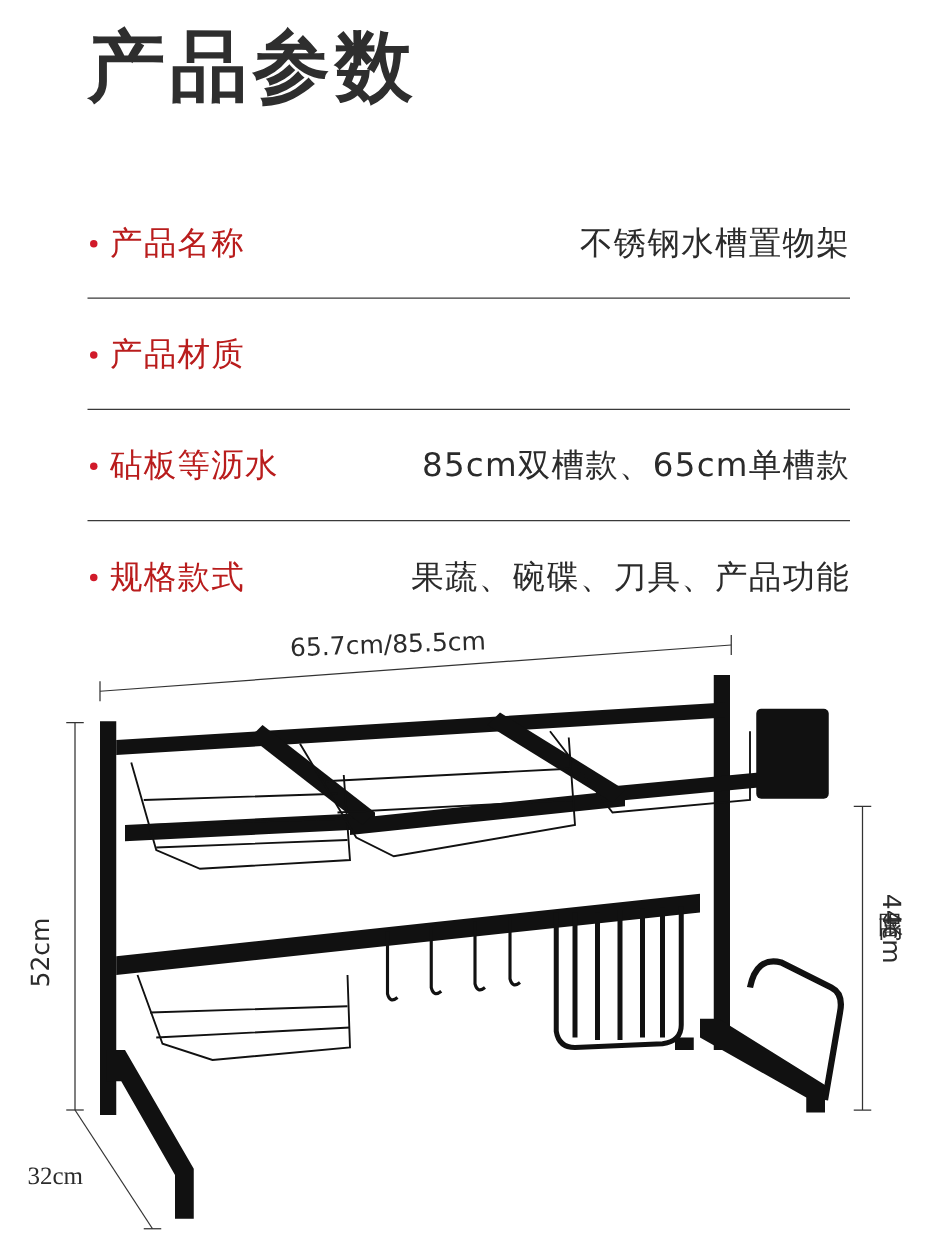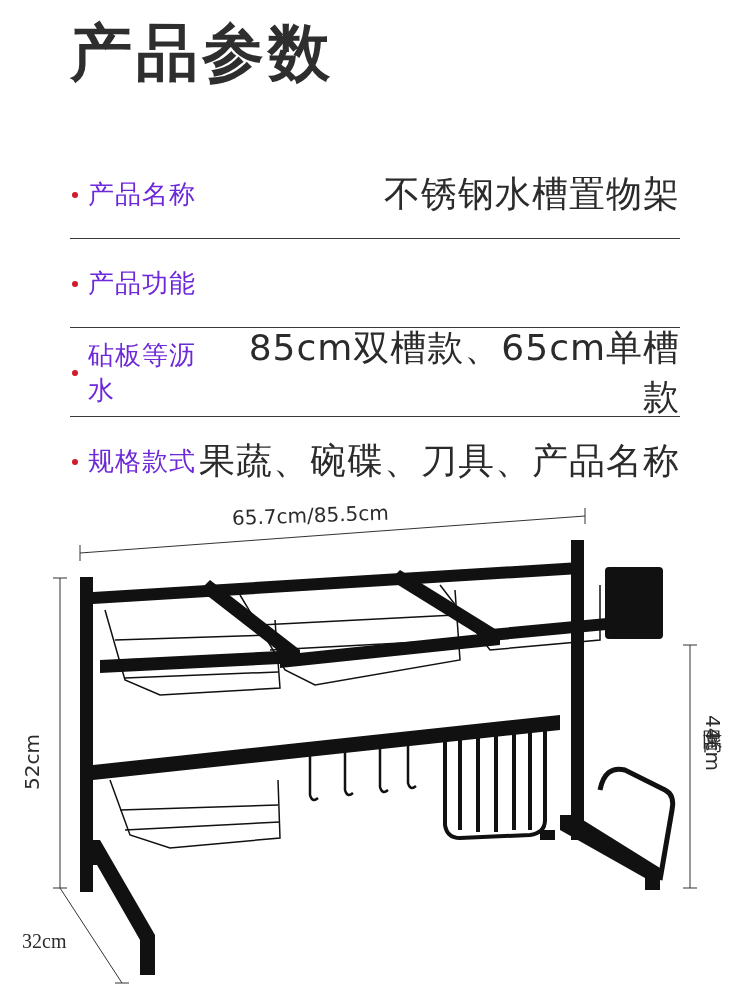--- a/index.html
+++ b/index.html
@@ -21,22 +21,22 @@
     }
     .spec-row.divided::after {
       content: ""; position: absolute; left: 0; right: 0; bottom: 0;
       height: 1.5px; background: #3a3a3a;
     }
     .spec-row .label-wrap { display: flex; align-items: center; }
     .bullet {
       width: 6px; height: 6px; border-radius: 50%; background: #d11a2a;
       margin-right: 10px; margin-left: 2px;
     }
-    .label { font-size: 26px; color: #6d28d9; letter-spacing: 1px; }
-    .value { font-size: 36px; color: #2b2b2b; letter-spacing: 1px; text-align: right; }
+    .label { font-size: 26px; color: #b91c1c; letter-spacing: 1px; }
+    .value { font-size: 26px; color: #2b2b2b; letter-spacing: 1px; text-align: right; }
     .figure { position: absolute; left: 0; top: 490px; width: 750px; height: 514px; }
     .dim-text {
       position: absolute; font-size: 20px; color: #2b2b2b; white-space: nowrap;
     }
     .dim-width { left: 232px; top: 16px; transform: rotate(-2deg); transform-origin: left center; }
     .dim-height { left: 20px; top: 255px; transform: rotate(-90deg); transform-origin: left top; top: 300px; }
     .dim-limit { left: 700px; top: 225px; writing-mode: vertical-rl; font-size: 20px; }
     .dim-depth { left: 22px; top: 440px; font-family: Liberation Serif, serif; }
   </style>
 </head>
@@ -50,36 +50,36 @@
     <div class="spec-row divided">
       <div class="label-wrap">
         <span class="bullet"></span>
         <span class="label">产品名称</span>
       </div>
       <span class="value">不锈钢水槽置物架</span>
     </div>
     <div class="spec-row divided">
       <div class="label-wrap">
         <span class="bullet"></span>
-        <span class="label">产品功能</span>
+        <span class="label">产品材质</span>
       </div>
     </div>
     <div class="spec-row divided">
       <div class="label-wrap">
         <span class="bullet"></span>
         <span class="label">砧板等沥水</span>
       </div>
       <span class="value">85cm双槽款、65cm单槽款</span>
     </div>
     <div class="spec-row">
       <div class="label-wrap">
         <span class="bullet"></span>
         <span class="label">规格款式</span>
       </div>
-      <span class="value">果蔬、碗碟、刀具、产品名称</span>
+      <span class="value">果蔬、碗碟、刀具、产品功能</span>
     </div>
   </div>
 
   <div class="figure">
     <svg width="750" height="514" viewBox="0 490 750 514">
 
       <g stroke="#333" stroke-width="1" fill="none">
         <line x1="80" y1="553" x2="585" y2="516"></line>
         <line x1="80" y1="545" x2="80" y2="561"></line>
         <line x1="585" y1="508" x2="585" y2="524"></line>

